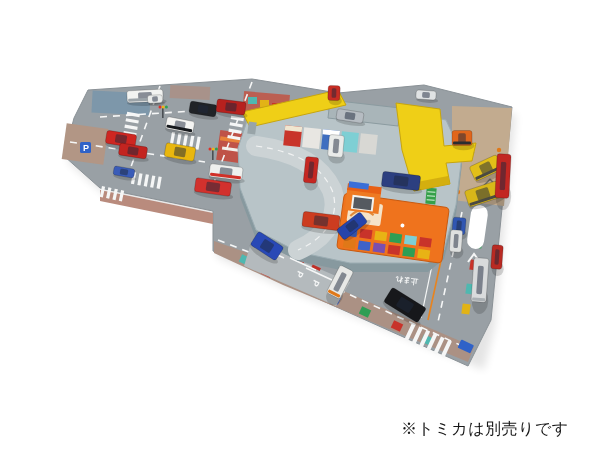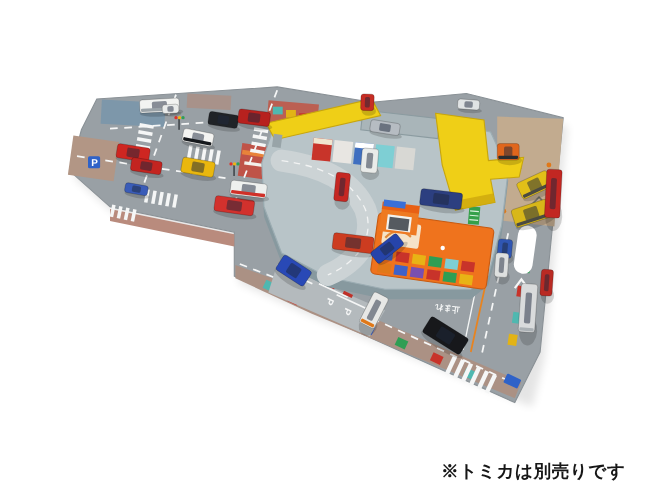--- a/index.html
+++ b/index.html
@@ -1,19 +1,19 @@
 <!DOCTYPE html>
 <html><head>
 <meta charset="utf-8">
 <style>
   html,body{margin:0;padding:0;background:#ffffff;}
   .stage{position:relative;width:600px;height:450px;background:#ffffff;overflow:hidden;
          font-family:"Liberation Sans",sans-serif;}
   .stage svg{position:absolute;left:0;top:0;}
-  .caption{position:absolute;left:401px;top:419px;font-size:16px;font-weight:700;
+  .caption{position:absolute;left:401px;top:419px;font-size:16px;font-weight:400;
            color:#161616;letter-spacing:.5px;white-space:nowrap;}
   text{font-family:"Liberation Sans",sans-serif;}
 </style>
 </head>
 <body>
 
 <div class="stage">
 <svg width="600" height="450" viewBox="0 0 600 450">
   <defs>
     <filter id="soft" x="-20%" y="-20%" width="140%" height="140%">

